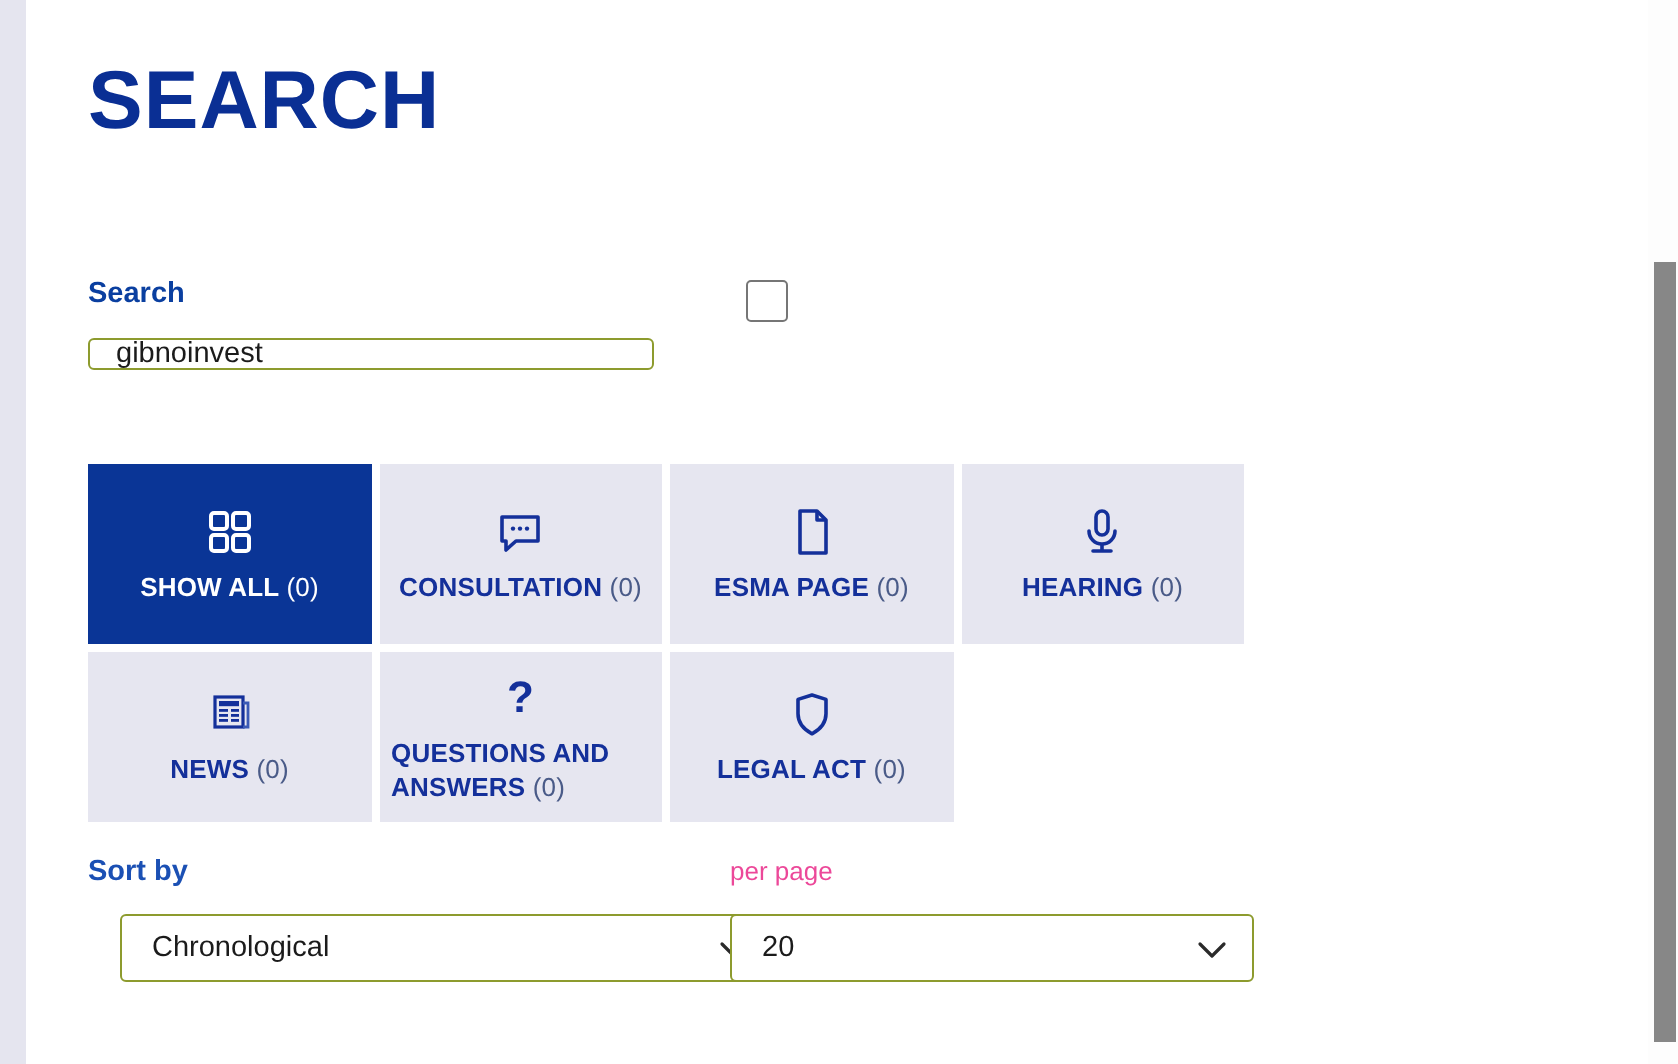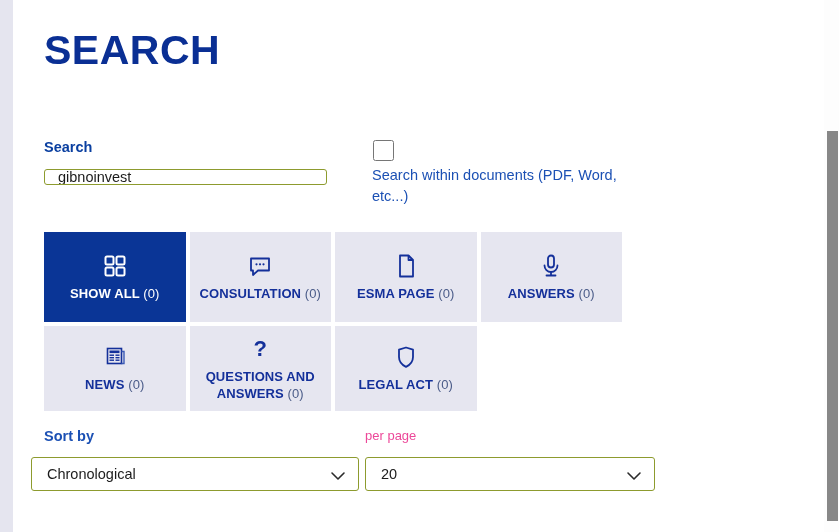--- a/index.html
+++ b/index.html
@@ -127,21 +127,21 @@
     border: 0;
     padding: 0;
     margin: 0;
     display: flex;
     flex-direction: column;
     align-items: center;
     justify-content: center;
     gap: 6px;
     cursor: pointer;
     font-family: "Liberation Sans", sans-serif;
-    text-align: center;
+    text-align: left;
   }
   .tile.active {
     background: #0a3596;
   }
   .tile-icon {
     display: block;
     height: 26px;
     line-height: 0;
   }
   .tile-icon svg { display: block; }
@@ -185,22 +185,22 @@
     font-size: 13px;
   }
   .select-wrap {
     position: absolute;
     height: 34px;
     box-sizing: border-box;
     border: 1px solid #8d9b2e;
     border-radius: 3px;
     background: #ffffff;
   }
-  #sort-select-wrap { left: 18px; top: 457px; width: 328px; text-decoration: underline; }
-  #perpage-select-wrap { left: 352px; top: 457px; width: 290px; }
+  #sort-select-wrap { left: 47px; top: 457px; width: 328px; text-decoration: underline; }
+  #perpage-select-wrap { left: 352px; top: 457px; width: 262px; }
   .select-value {
     position: absolute;
     left: 15px;
     top: 0;
     height: 32px;
     line-height: 32px;
     font-size: 14.5px;
     color: #1b1b1b;
   }
   .chev {
@@ -215,21 +215,20 @@
 <div id="left-rail"></div>
 
 <div id="content">
 
   <h1 id="page-title">SEARCH</h1>
 
   <div id="search-label" class="field-label">Search</div>
   <input id="search-input" type="text" value="gibnoinvest" style="">
 
   <input id="docs-checkbox" type="checkbox" style="">
-  <div id="docs-checkbox-label">Search within documents (PDF, Word, etc...)</div>
 
   <div id="tiles">
 
     <button class="tile active">
       <span class="tile-icon">
         <svg width="26" height="26" viewBox="0 0 26 26">
           <rect x="3.5" y="3.5" width="8" height="8" rx="1.5" fill="none" stroke="#ffffff" stroke-width="2"></rect>
           <rect x="14.5" y="3.5" width="8" height="8" rx="1.5" fill="none" stroke="#ffffff" stroke-width="2"></rect>
           <rect x="3.5" y="14.5" width="8" height="8" rx="1.5" fill="none" stroke="#ffffff" stroke-width="2"></rect>
           <rect x="14.5" y="14.5" width="8" height="8" rx="1.5" fill="none" stroke="#ffffff" stroke-width="2"></rect>
@@ -262,21 +261,21 @@
 
     <button class="tile">
       <span class="tile-icon">
         <svg width="26" height="26" viewBox="0 0 26 26">
           <rect x="10" y="2.5" width="6" height="12" rx="3" fill="none" stroke="#14309a" stroke-width="1.8"></rect>
           <path d="M6.5 12.5a6.5 6.5 0 0 0 13 0" fill="none" stroke="#14309a" stroke-width="1.8" stroke-linecap="round"></path>
           <line x1="13" y1="19" x2="13" y2="22.5" stroke="#14309a" stroke-width="1.8"></line>
           <line x1="8.5" y1="22.5" x2="17.5" y2="22.5" stroke="#14309a" stroke-width="1.8" stroke-linecap="round"></line>
         </svg>
       </span>
-      <span class="tile-label"><span>ANSWERS</span> <span class="tile-count">(0)</span></span>
+      <span class="tile-label"><span>HEARING</span> <span class="tile-count">(0)</span></span>
     </button>
 
 
     <button class="tile">
       <span class="tile-icon">
         <svg width="26" height="26" viewBox="0 0 26 26">
           <rect x="5.5" y="4.5" width="14" height="15" fill="none" stroke="#14309a" stroke-width="1.6"></rect>
           <path d="M19.5 7.5h2.5v12h-2.5" fill="none" stroke="#3b5ab5" stroke-width="1.4"></path>
           <rect x="7.5" y="6.5" width="10" height="2.6" fill="#14309a"></rect>
           <rect x="7.5" y="10.5" width="4.5" height="1.4" fill="#14309a"></rect>

